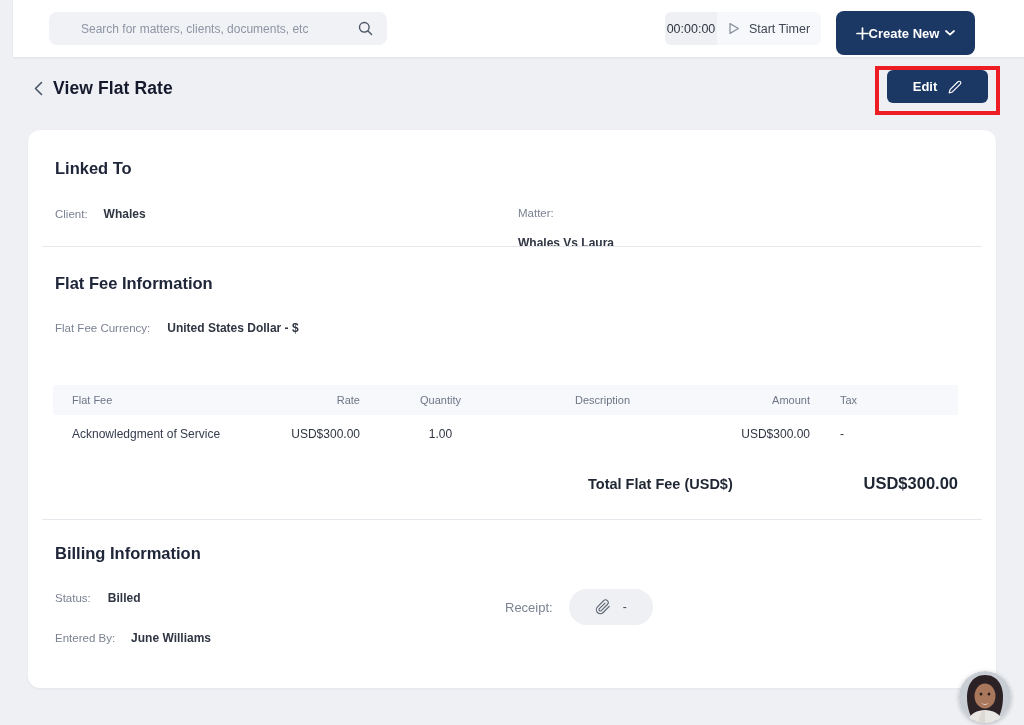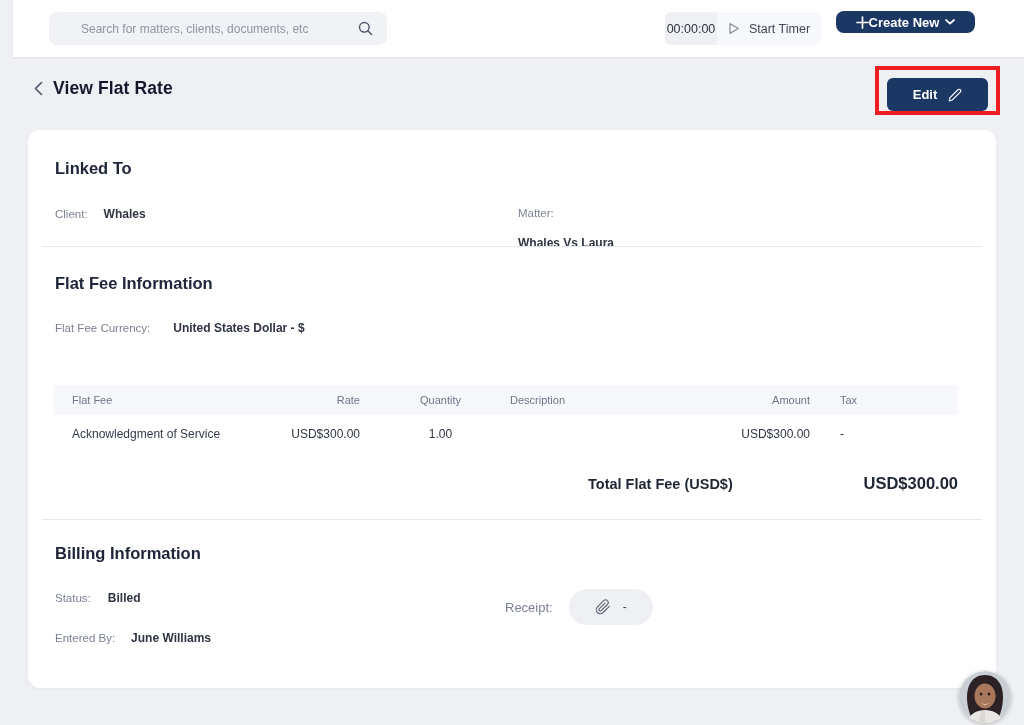--- a/index.html
+++ b/index.html
@@ -10,60 +10,60 @@
   
   .topbar { position:absolute; left:13px; top:0; right:0; height:57px; background:#ffffff; box-shadow:0 1px 2px rgba(25,35,60,.07); }
   .searchbox { position:absolute; left:36px; top:12px; width:338px; height:33px; background:#f1f2f6; border-radius:8px; display:flex; align-items:center; padding:0 14px 0 32px; }
   .searchbox input { flex:1; border:none; outline:none; background:transparent; font-family:inherit; font-size:12px; color:#3c4352; }
   .searchbox input::placeholder { color:#8d94a3; }
   .search-ic { width:15px; height:15px; flex:0 0 auto; margin-left:8px; }
 
   .timer-val { position:absolute; left:652px; top:12px; width:52px; height:33px; background:#eff0f4; border-radius:6px 0 0 6px; display:flex; align-items:center; justify-content:center; font-size:12.5px; color:#2f3542; font-weight:500; }
   .start-timer { position:absolute; left:704px; top:12px; width:104px; height:33px; background:#f7f8fb; border:none; border-radius:0 6px 6px 0; display:flex; align-items:center; justify-content:center; gap:9px; font-family:inherit; font-size:12.5px; color:#3f4754; cursor:pointer; }
 
-  .create-new { position:absolute; left:823px; top:11px; width:139px; height:22px; background:#1b3764; border:none; border-radius:8px; display:flex; align-items:center; justify-content:center; gap:0; color:#ffffff; font-family:inherit; font-size:13px; font-weight:700; cursor:pointer; }
+  .create-new { position:absolute; left:823px; top:11px; width:139px; height:44px; background:#1b3764; border:none; border-radius:8px; display:flex; align-items:center; justify-content:center; gap:0; color:#ffffff; font-family:inherit; font-size:13px; font-weight:700; cursor:pointer; }
   .create-new .chev { margin-left:6px; display:flex; }
 
   
   .page-head { position:absolute; left:0; top:66px; right:0; height:50px; }
   .back-btn { position:absolute; left:30px; top:14px; width:16px; height:16px; background:none; border:none; cursor:pointer; display:flex; align-items:center; justify-content:center; }
   .page-title { position:absolute; left:53px; top:12px; font-size:17.5px; font-weight:700; color:#15192c; letter-spacing:.1px;text-align:right; }
-  .edit-annotation { position:absolute; left:875px; top:0px; width:125px; height:49px; border:4px solid #ee1d23; display:flex; align-items:flex-end; justify-content:center; }
+  .edit-annotation { position:absolute; left:875px; top:0px; width:125px; height:49px; border:4px solid #ee1d23; display:flex; align-items:flex-start; justify-content:center; }
   .edit-btn { width:101px; height:33px; background:#1b3764; border:none; border-radius:6px; display:flex; align-items:center; justify-content:center; gap:11px; color:#ffffff; font-family:inherit; font-size:13px; font-weight:700; cursor:pointer; }
 
   
   .card { position:absolute; left:28px; top:130px; width:968px; height:558px; background:#ffffff; border-radius:12px; box-shadow:0 1px 3px rgba(25,35,60,.05); }
   .card h2 { position:absolute; font-size:16.5px; font-weight:700; color:#20263a; }
   .h-linked { left:27px; top:29px; }
   .h-ffi    { left:27px; top:144px; }
   .h-bill   { left:27px; top:414px; }
 
   .field { position:absolute; display:flex; align-items:baseline; font-size:12px; white-space:nowrap; }
   .field .lbl { color:#7b8292; font-size:11.5px; }
   .field .val { color:#2f3542; font-weight:700; }
   .f-client  { left:27px;  top:77px;  gap:16px; }
   .f-matter  { left:490px; top:77px;  gap:17px;flex-direction:column; }
-  .f-curr    { left:27px;  top:191px; gap:23px;text-align:right; }
+  .f-curr    { left:27px;  top:191px; gap:17px;text-align:right; }
   .f-status  { left:27px;  top:461px; gap:17px; }
   .f-entered { left:27px;  top:501px; gap:16px; }
 
   .divider { position:absolute; left:14px; right:14px; height:1px; background:#e7e8ee; }
   .div1 { top:116px; }
   .div2 { top:389px; }
 
   
   .fee-table { position:absolute; left:25px; top:255px; width:905px; }
   .t-head, .t-row { display:grid; grid-template-columns:230px 100px 115px 197px 115px 148px; align-items:center; }
   .t-head { height:30px; background:#f7f8fb; border-radius:2px; font-size:11px; color:#6e7587; }
   .t-row  { height:38px; font-size:12px; color:#2f3542; }
   .t-row .c1 { font-weight:500; color:#343b4c; }
   .c1 { padding-left:19px; text-align:left; }
   .c2 { padding-right:23px; text-align:right; }
   .c3 { text-align:center; }
-  .c4 { text-align:left;padding-left:12px; }
+  .c4 { text-align:center;padding-left:12px; }
   .c5 { text-align:right; }
   .c6 { padding-left:30px; text-align:left; }
 
   .total-row { position:absolute; left:560px; right:38px; top:344px; display:flex; justify-content:space-between; align-items:center; }
   .total-lbl { font-size:14.5px; font-weight:700; color:#1f2633; }
   .total-val { font-size:16.5px; font-weight:700; color:#1f2633; }
 
   
   .receipt-group { position:absolute; left:477px; top:459px; display:flex; align-items:center; gap:16px; }
   .receipt-lbl { font-size:13px; color:#7b8292; }

